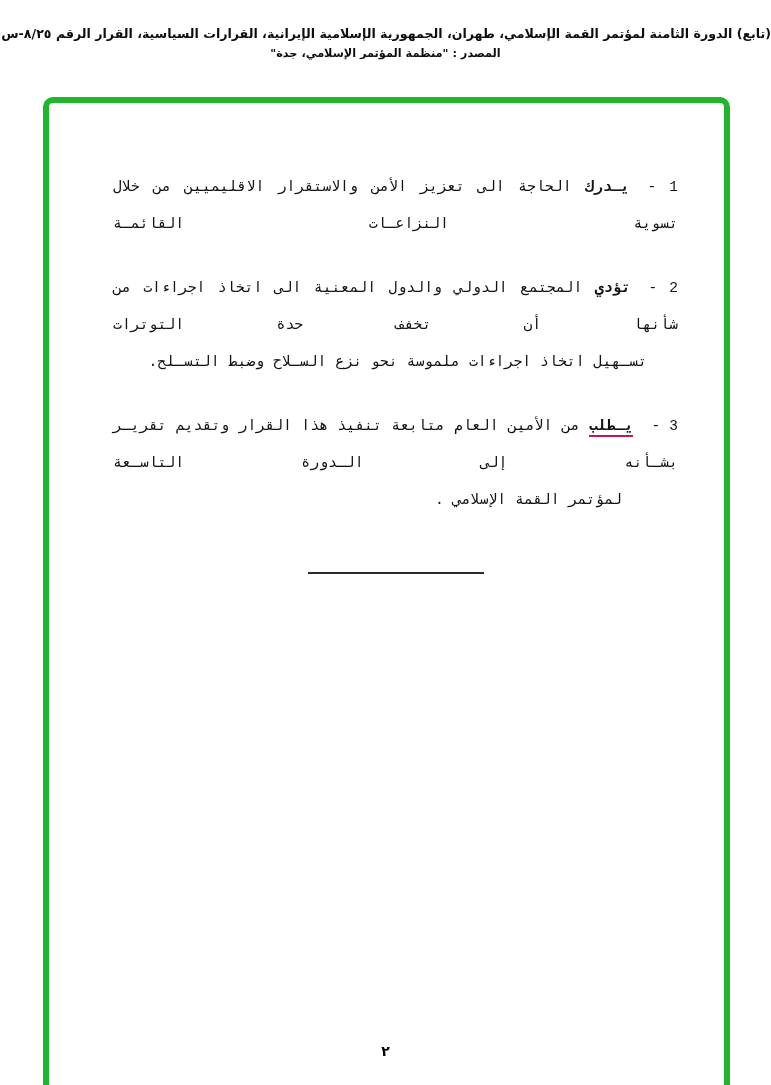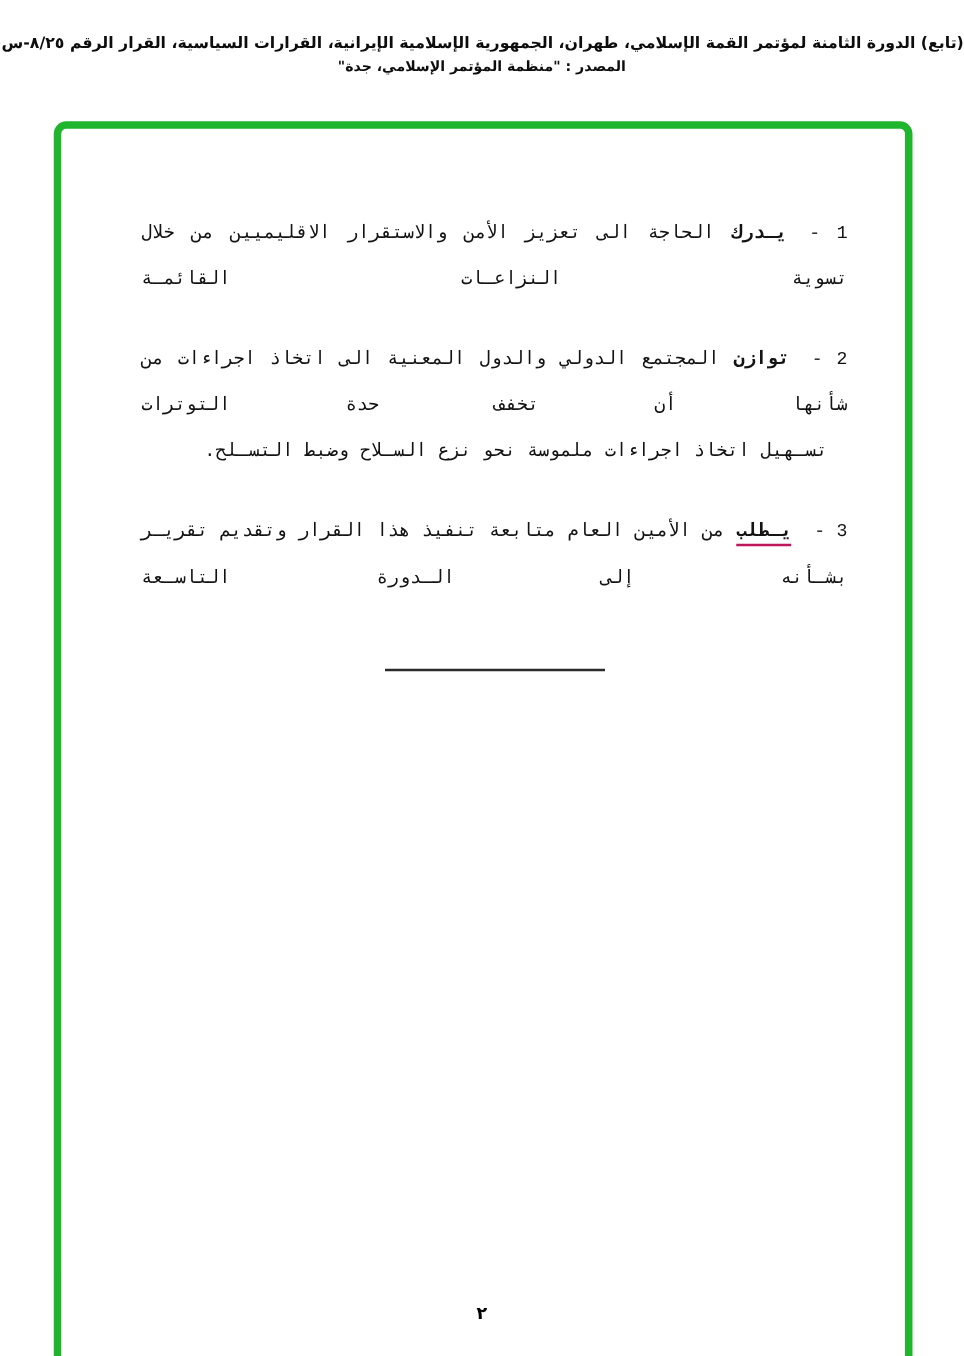--- a/index.html
+++ b/index.html
@@ -58,21 +58,21 @@
   }
   .item { margin-bottom: 27px; }
   .line {
     text-align: justify;
     text-align-last: justify;
   }
   .line.last {
     text-align: right;
     text-align-last: right;
   }
-  .line.ind-sm { margin-right: 16px; }
+  .line.ind-sm { margin-right: 31px; }
   .line.ind-lg { margin-right: 56px; }
   .marker {
     font-size: 14.5px;
     font-weight: normal;
   }
   .sp {
     display: inline-block;
     width: 18px;
   }
   .lead {
@@ -113,26 +113,27 @@
   </div>
 
   <div class="frame" style="border-color: rgb(31, 181, 44);">
     <div class="content">
 
       <div class="item">
         <div class="line"><span class="marker">1 -</span><span class="sp"></span><span class="lead">يـدرك</span> <span>الحاجة الى تعزيز الأمن والاستقرار الاقليميين من خلال تسوية النزاعـات القائمـة</span></div>
       </div>
 
       <div class="item">
-        <div class="line"><span class="marker">2 -</span><span class="sp"></span><span class="lead">توازن</span> <span>المجتمع الدولي والدول المعنية الى اتخاذ اجراءات من شأنها أن تخفف حدة التوترات</span></div>
+        <div class="line"><span class="marker">2 -</span><span class="sp"></span><span class="lead">تؤدي</span> <span>المجتمع الدولي والدول المعنية الى اتخاذ اجراءات من شأنها أن تخفف حدة التوترات</span></div>
         <div class="line last ind-sm">تسـهيل اتخاذ اجراءات ملموسة نحو نزع السـلاح وضبط التسـلح.</div>
       </div>
 
       <div class="item">
         <div class="line"><span class="marker">3 -</span><span class="sp"></span><span class="lead u">يـطلب</span> <span>من الأمين العام متابعة تنفيذ هذا القرار وتقديم تقريـر بشـأنه إلى الـدورة التاسـعة</span></div>
+        <div class="line last ind-lg">لمؤتمر القمة الإسلامي .</div>
       </div>
 
       <div class="divider"></div>
 
     </div>
   </div>
 
   <div class="pagenum">٢</div>
 
 </div>

